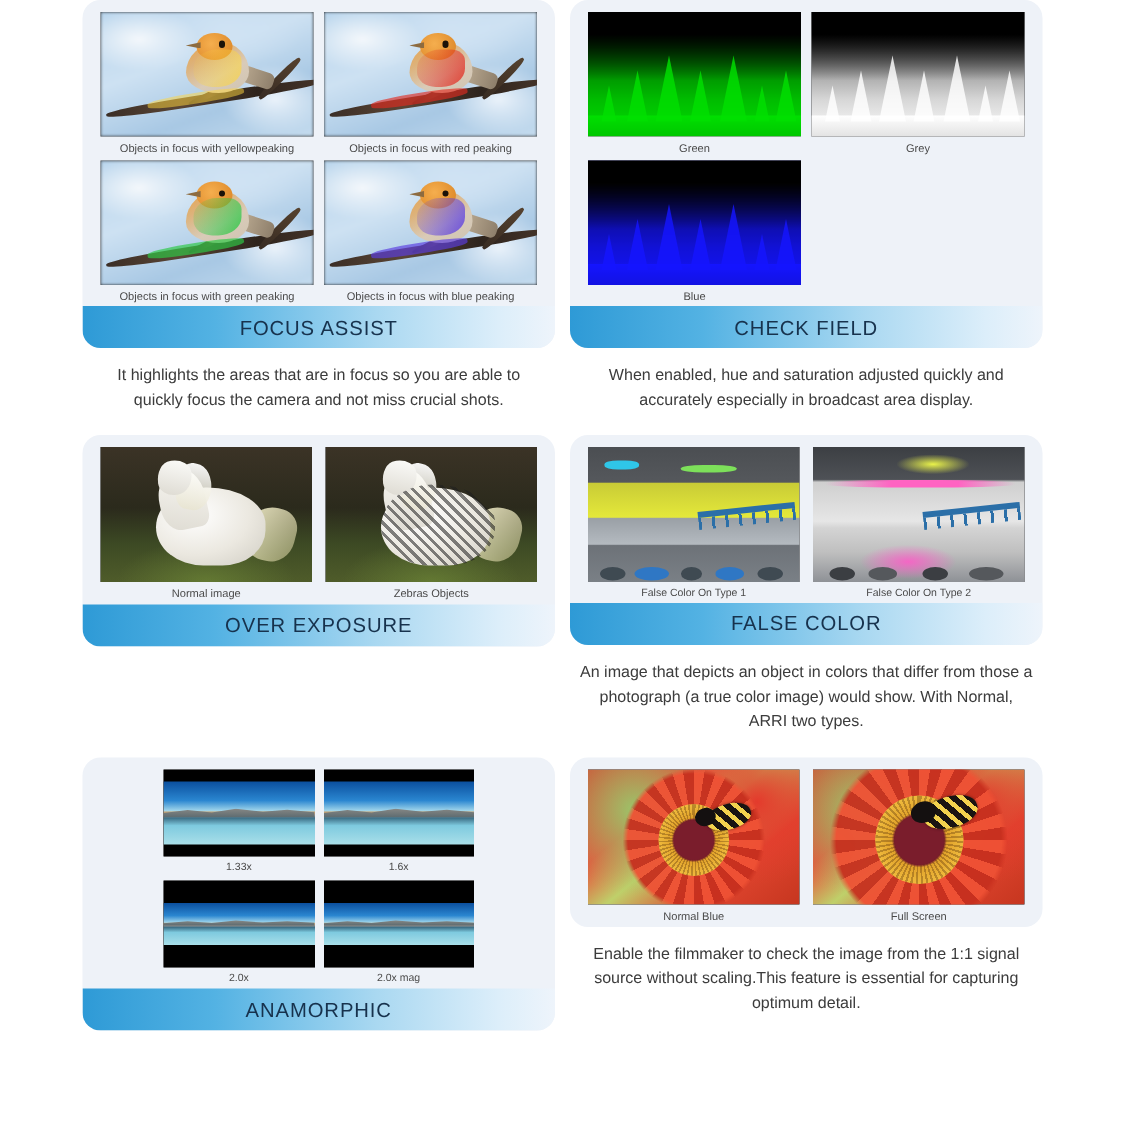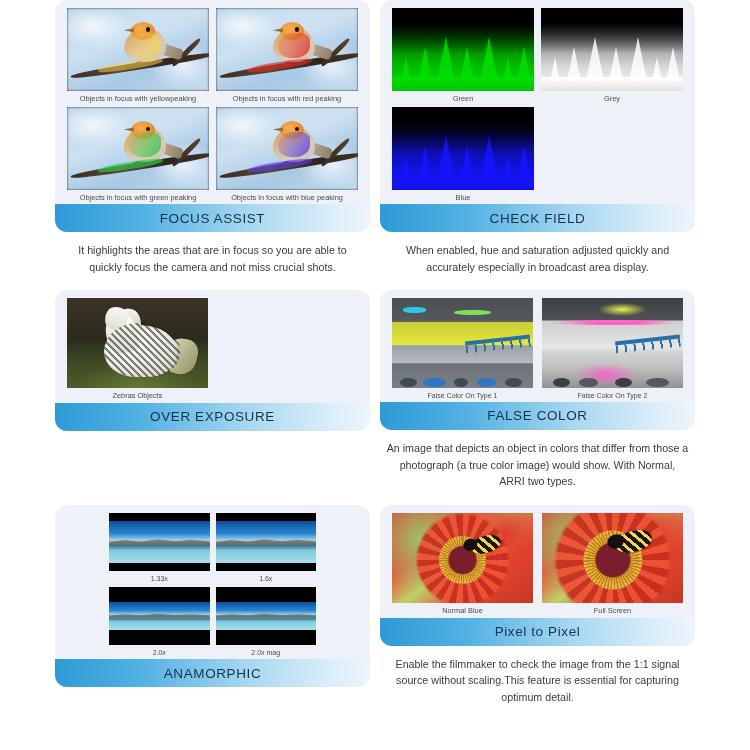--- a/index.html
+++ b/index.html
@@ -494,20 +494,31 @@
       <div class="banner">CHECK FIELD</div>
     </div>
     <div class="caption">When enabled,  hue and saturation adjusted quickly and accurately especially in broadcast area display.</div>
   </div>
 
   <div class="feature">
     <div class="card">
       <div class="card-media">
         <div class="thumbs one-by-two">
 
+          <div class="thumb">
+            <div class="shot r169b">
+              <div class="horse-bg blur2"></div>
+              <div class="horse-tail"></div>
+                <div class="horse-body"></div>
+              <div class="horse-neck"></div>
+                <div class="horse-mane"></div>
+                <div class="horse-head"></div>
+            </div>
+            <div class="thumb-label">Normal image</div>
+          </div>
 
           <div class="thumb">
             <div class="shot r169b">
               <div class="horse-bg blur2"></div>
               <div class="horse-tail"></div>
                 <div class="horse-body"></div>
               <div class="horse-neck"></div>
                 <div class="horse-mane"></div>
                 <div class="horse-head"></div>
               <div class="zebra-overlay"></div>
@@ -638,18 +649,17 @@
               <div class="flower-bg"></div>
               <div class="petals" style="transform:scale(1.25)"></div>
               <div class="disc" style="width:42%"></div>
               <div class="bee" style="left:52%;top:20%;width:26%;height:23%"></div>
             </div>
             <div class="thumb-label">Full Screen</div>
           </div>
 
         </div>
       </div>
-      <div class="banner">Pixel to Pixel</div>
     </div>
     <div class="caption">Enable the filmmaker to check the image from the 1:1 signal source without scaling.This feature is essential for capturing optimum detail.</div>
   </div>
 
 </div>
 
 </body></html>

